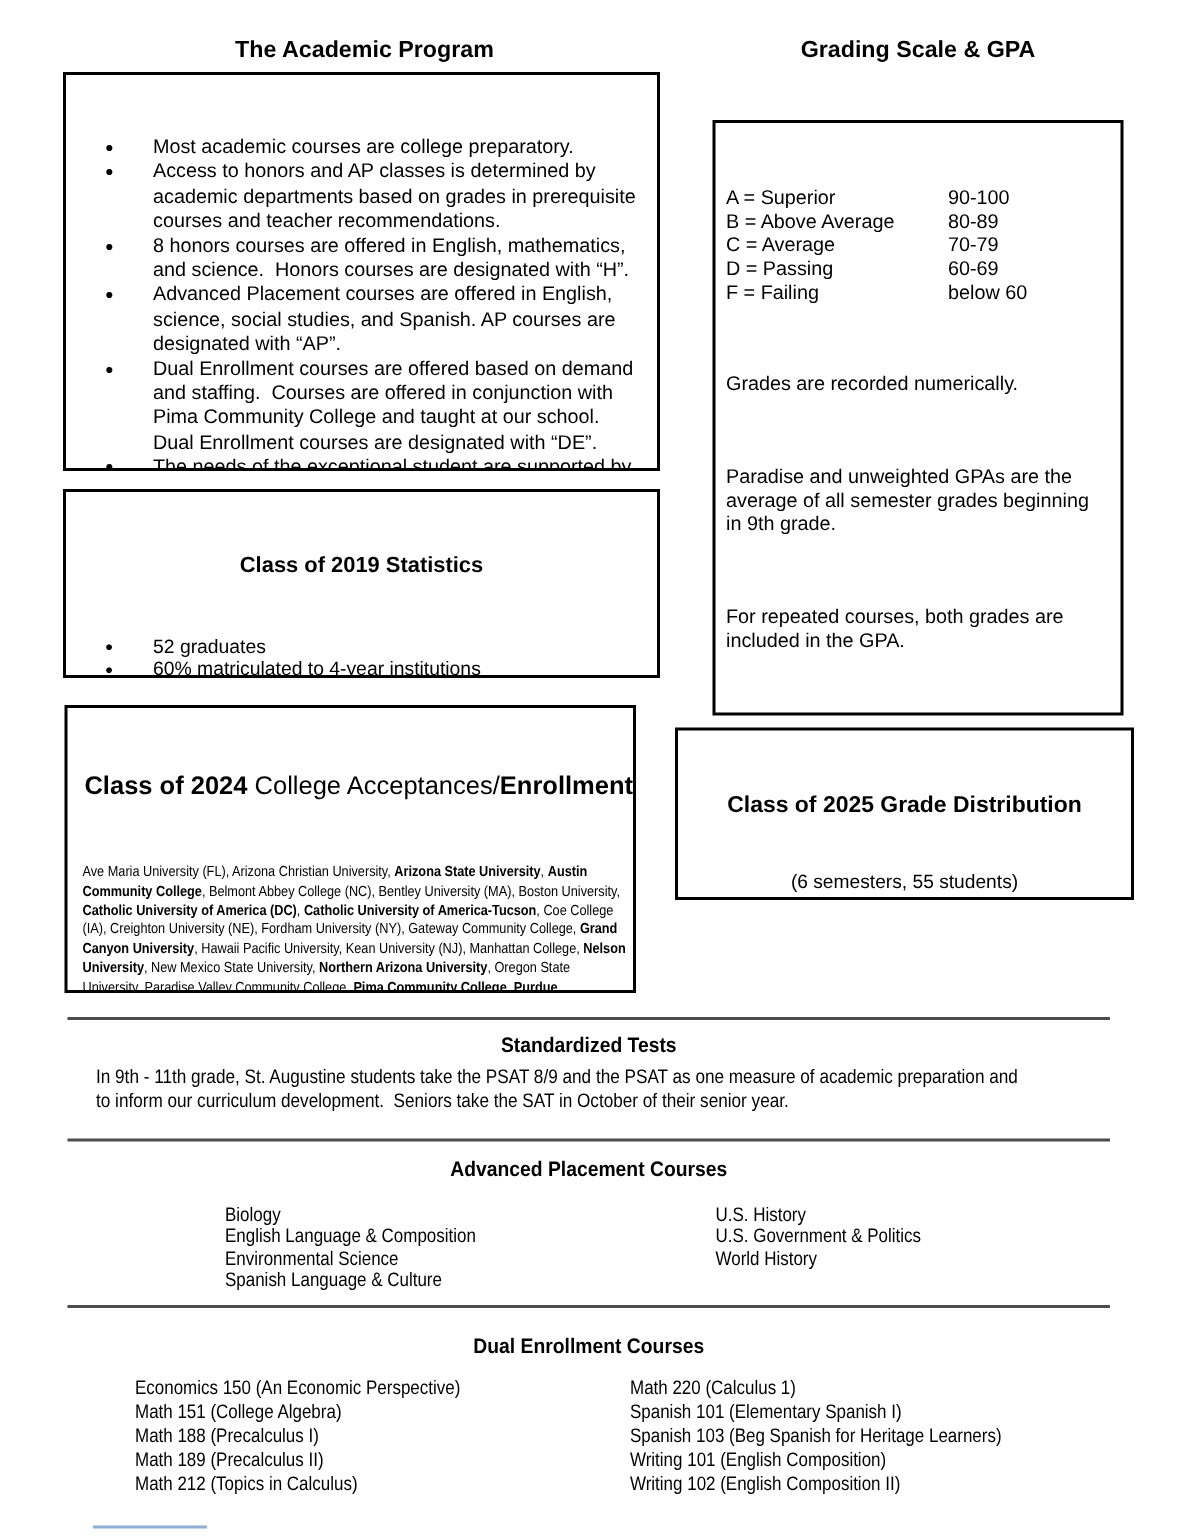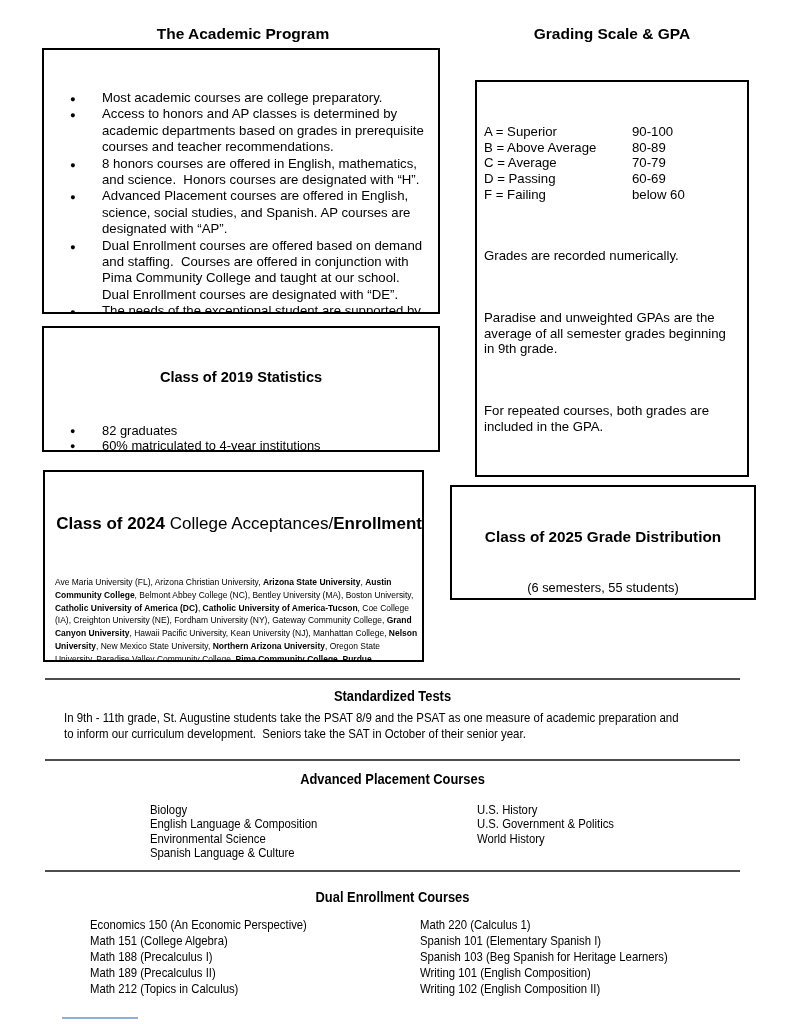--- a/index.html
+++ b/index.html
@@ -83,21 +83,21 @@
     <p>Paradise and unweighted GPAs are the average of all semester grades beginning in 9th grade.</p>
     <p>For repeated courses, both grades are included in the GPA.</p>
     
     
     
     
   </div>
 
   <div class="abs box" id="b-stats">
     <div class="btitle">Class of 2019 Statistics</div>
-    <ul id="stats-list"><li>82 graduates</li><li>60% matriculated to 4-year institutions</li></ul>
+    <ul id="stats-list"><li>52 graduates</li><li>60% matriculated to 4-year institutions</li></ul>
   </div>
 
   <div class="abs box" id="b-accept">
     <div id="accept-title"><span class="b">Class of 2024</span><span> College Acceptances/</span><span class="b">Enrollment</span></div>
     <p id="accept-body"><span>Ave Maria University (FL), Arizona Christian University, </span><span class="b">Arizona State University</span><span>, </span><span class="b">Austin Community College</span><span>, Belmont Abbey College (NC), Bentley University (MA), Boston University, </span><span class="b">Catholic University of America (DC)</span><span>, </span><span class="b">Catholic University of America-Tucson</span><span>, Coe College (IA), Creighton University (NE), Fordham University (NY), Gateway Community College, </span><span class="b">Grand Canyon University</span><span>, Hawaii Pacific University, Kean University (NJ), Manhattan College, </span><span class="b">Nelson University</span><span>, New Mexico State University, </span><span class="b">Northern Arizona University</span><span>, Oregon State University, Paradise Valley Community College, </span><span class="b">Pima Community College</span><span>, </span><span class="b">Purdue University</span><span>, Regis University (CO), Saint Anselm College (NH), Texas A&amp;M International, </span></p>
   </div>
 
   <div class="abs box" id="b-dist">
     <div class="btitle">Class of 2025 Grade Distribution</div>
     <div id="dist-sub">(6 semesters, 55 students)</div>

